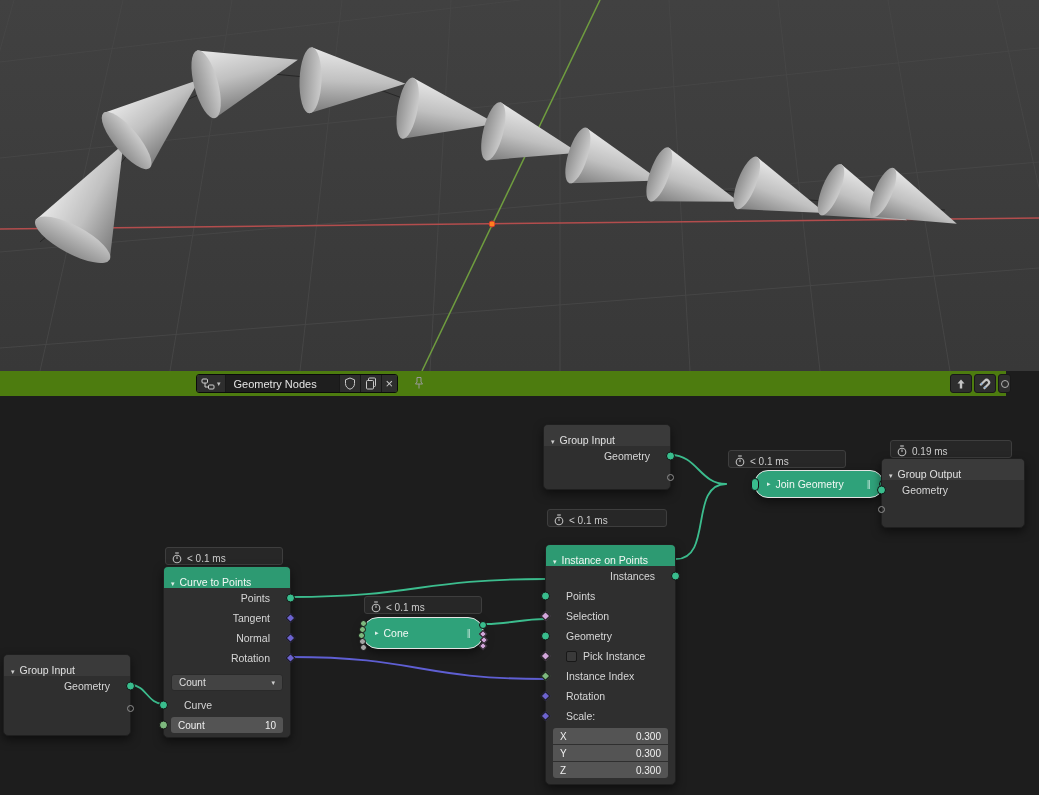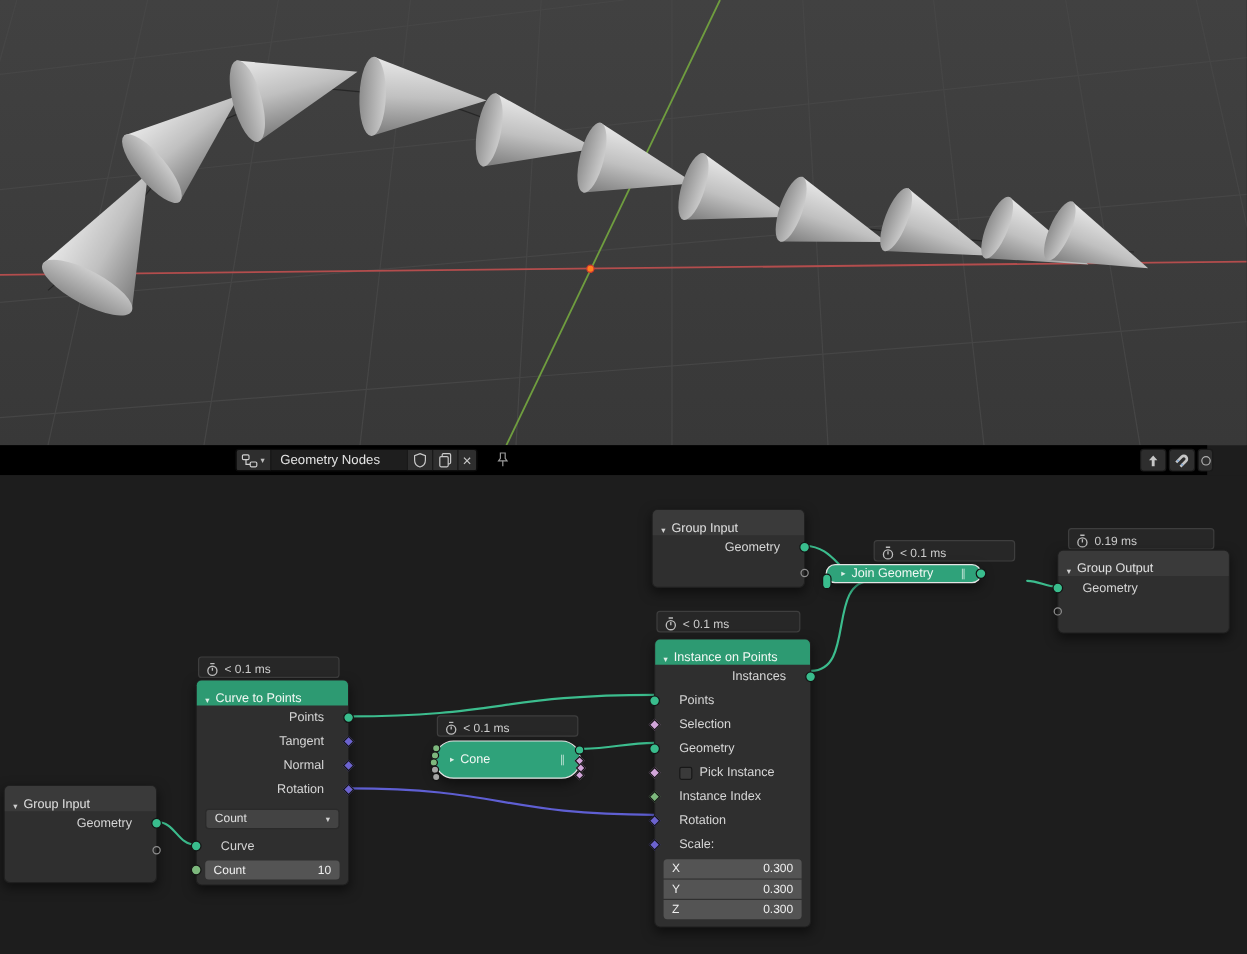--- a/index.html
+++ b/index.html
@@ -2,21 +2,21 @@
 <html><head>
 <meta charset="utf-8">
 <style>
   *{box-sizing:border-box;margin:0;padding:0;user-select:none}
   html,body{width:1039px;height:795px;background:#1d1d1d;font-family:"Liberation Sans",sans-serif;overflow:hidden;position:relative}
 
   
   #viewport{position:absolute;left:0;top:0;width:1039px;height:371px;background:#3c3c3c}
 
   
-  #ntop{position:absolute;left:0;top:371px;width:1006px;height:25px;background:#000000}
+  #ntop{position:absolute;left:0;top:371px;width:1006px;height:25px;background:#4d7c0f}
   .dbwidget{position:absolute;left:196px;top:3px;display:flex;height:19px;border:1px solid #0b0b0b;border-radius:3px;overflow:hidden}
   .dbseg{display:flex;align-items:center;justify-content:center;padding:0 4px;background:#2e2e2e;border-right:1px solid #191919;color:#cccccc;font-size:11px;cursor:default}
   .dbseg:last-child{border-right:none}
   .dbname{background:#1e1e1e;width:114px;justify-content:flex-start;padding:0 8px;color:#e4e4e4;white-space:nowrap;overflow:hidden}
   .chev{font-size:7px;color:#bdbdbd;margin-left:2px}
   .pinwrap{position:absolute;left:413px;top:5px}
   .rightbtns{position:absolute;right:0;top:3px;display:flex;gap:2px}
   .hbtn{width:22px;height:19px;background:#2e2e2e;border:1px solid #191919;border-radius:3px;display:flex;align-items:center;justify-content:center}
   .hbtn.partial{width:13px;margin-right:-5px}
   .xglyph{font-size:13px;line-height:1;color:#c9c9c9}
@@ -231,21 +231,21 @@
   </div>
 
   <div class="timer" style="left:728px;top:54px;width:118px">
     <svg width="10" height="12" viewBox="0 0 10 12">
       <line x1="3.2" y1="1" x2="6.8" y2="1" stroke="#bdbdbd" stroke-width="1.2"></line>
       <circle cx="5" cy="7" r="3.8" fill="none" stroke="#bdbdbd" stroke-width="1.1"></circle>
       <line x1="5" y1="7" x2="5" y2="4.4" stroke="#bdbdbd" stroke-width="1.1"></line>
     </svg>
     <span>&lt; 0.1 ms</span>
   </div>
-  <div class="pill" style="left:688px;top:74px;width:130px;height:16px;border-radius:14px">
+  <div class="pill" style="left:754px;top:74px;width:130px;height:28px;border-radius:14px">
     <span class="tri">▸</span>
     <span>Join Geometry</span>
     <span class="bars">∥</span>
     <span class="msock" style="left:-4px;top:7px"></span>
     <span class="sock r c-geo"></span>
   </div>
 
   <div class="timer" style="left:890px;top:44px;width:122px">
     <svg width="10" height="12" viewBox="0 0 10 12">
       <line x1="3.2" y1="1" x2="6.8" y2="1" stroke="#bdbdbd" stroke-width="1.2"></line>
@@ -267,21 +267,21 @@
   </div>
 
   <div class="timer" style="left:547px;top:113px;width:120px">
     <svg width="10" height="12" viewBox="0 0 10 12">
       <line x1="3.2" y1="1" x2="6.8" y2="1" stroke="#bdbdbd" stroke-width="1.2"></line>
       <circle cx="5" cy="7" r="3.8" fill="none" stroke="#bdbdbd" stroke-width="1.1"></circle>
       <line x1="5" y1="7" x2="5" y2="4.4" stroke="#bdbdbd" stroke-width="1.1"></line>
     </svg>
     <span>&lt; 0.1 ms</span>
   </div>
-  <div class="node" style="left:545px;top:136px;width:131px;height:241px">
+  <div class="node" style="left:545px;top:148px;width:131px;height:241px">
     <div class="nheader green">
       <span class="tri">▾</span>
       <span>Instance on Points</span>
     </div>
     <div class="row out">
       <span>Instances</span>
       <span class="sock r c-geo"></span>
     </div>
     <div class="row">
       <span class="sock l c-geo"></span>

